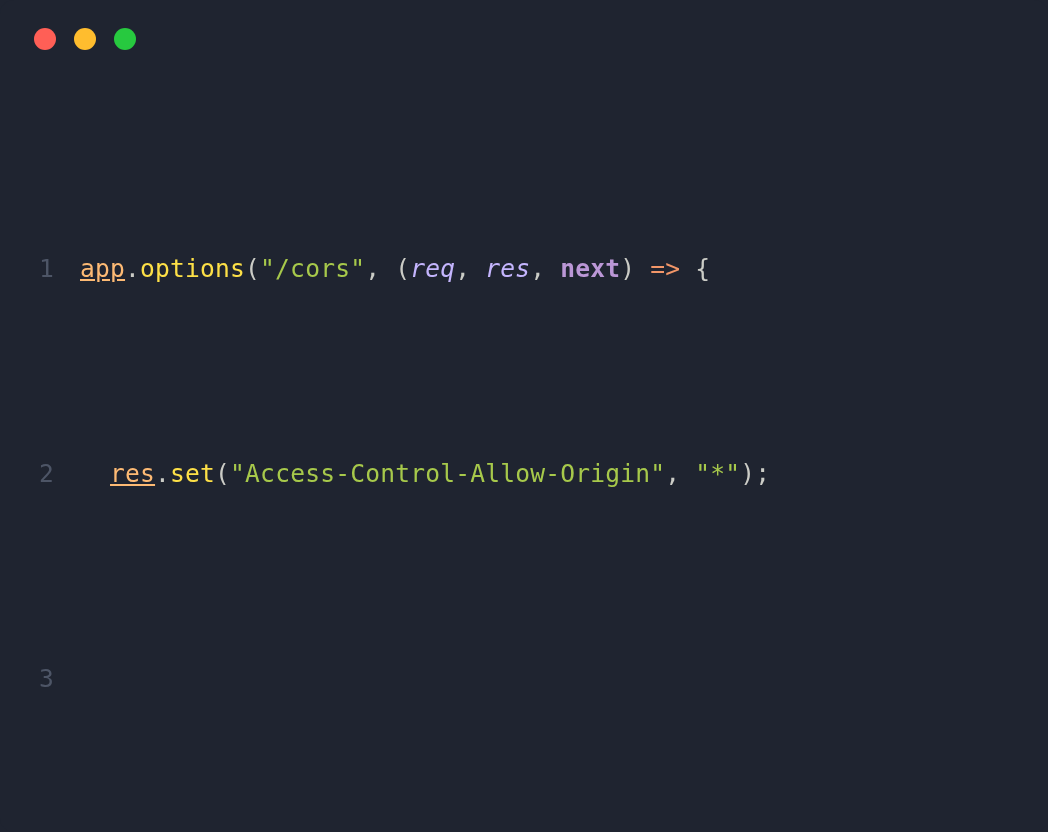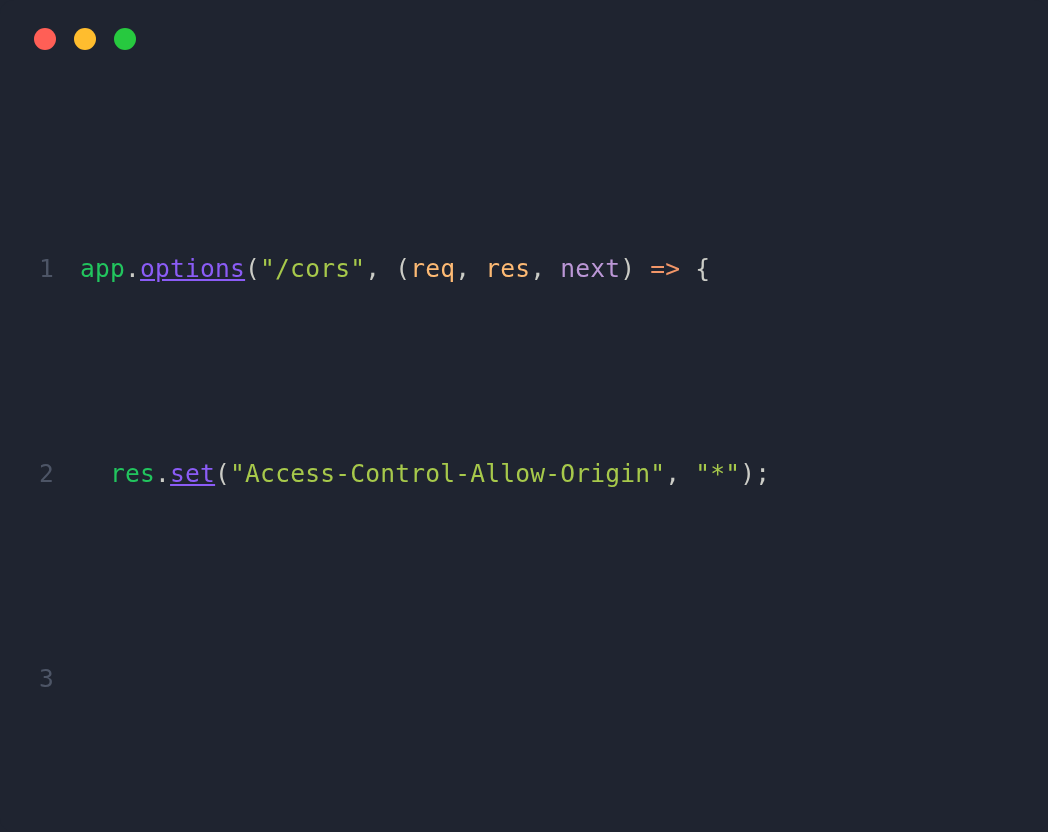--- a/index.html
+++ b/index.html
@@ -47,25 +47,25 @@
     text-align: right;
     color: #4d5566;
     padding-right: 26px;
     user-select: none;
     flex-shrink: 0;
   }
   .code {
     color: #cbccc6;
   }
   .tk-punct     { color: #cbccc6; }
-  .tk-method    { color: #8b5cf6; text-decoration: underline; }  
-  .tk-prop      { color: #22c55e; }  
+  .tk-method    { color: #fde047; }  
+  .tk-prop      { color: #fdba74; text-decoration: underline; }  
   .tk-string    { color: #a7c94b; }  
-  .tk-param     { color: #fdba74; }  
-  .tk-paramNext { color: #bb97d6; }  
+  .tk-param     { color: #c4b5fd; font-style: italic; }  
+  .tk-paramNext { color: #bb97d6; font-weight: bold; }  
   .tk-arrow     { color: #f29668; }  
   .tk-brace     { color: #cbccc6; }
 </style>
 </head>
 <body>
 
 <div class="window">
 
   <div class="traffic-lights">
     <div class="traffic-light tl-close"></div>

